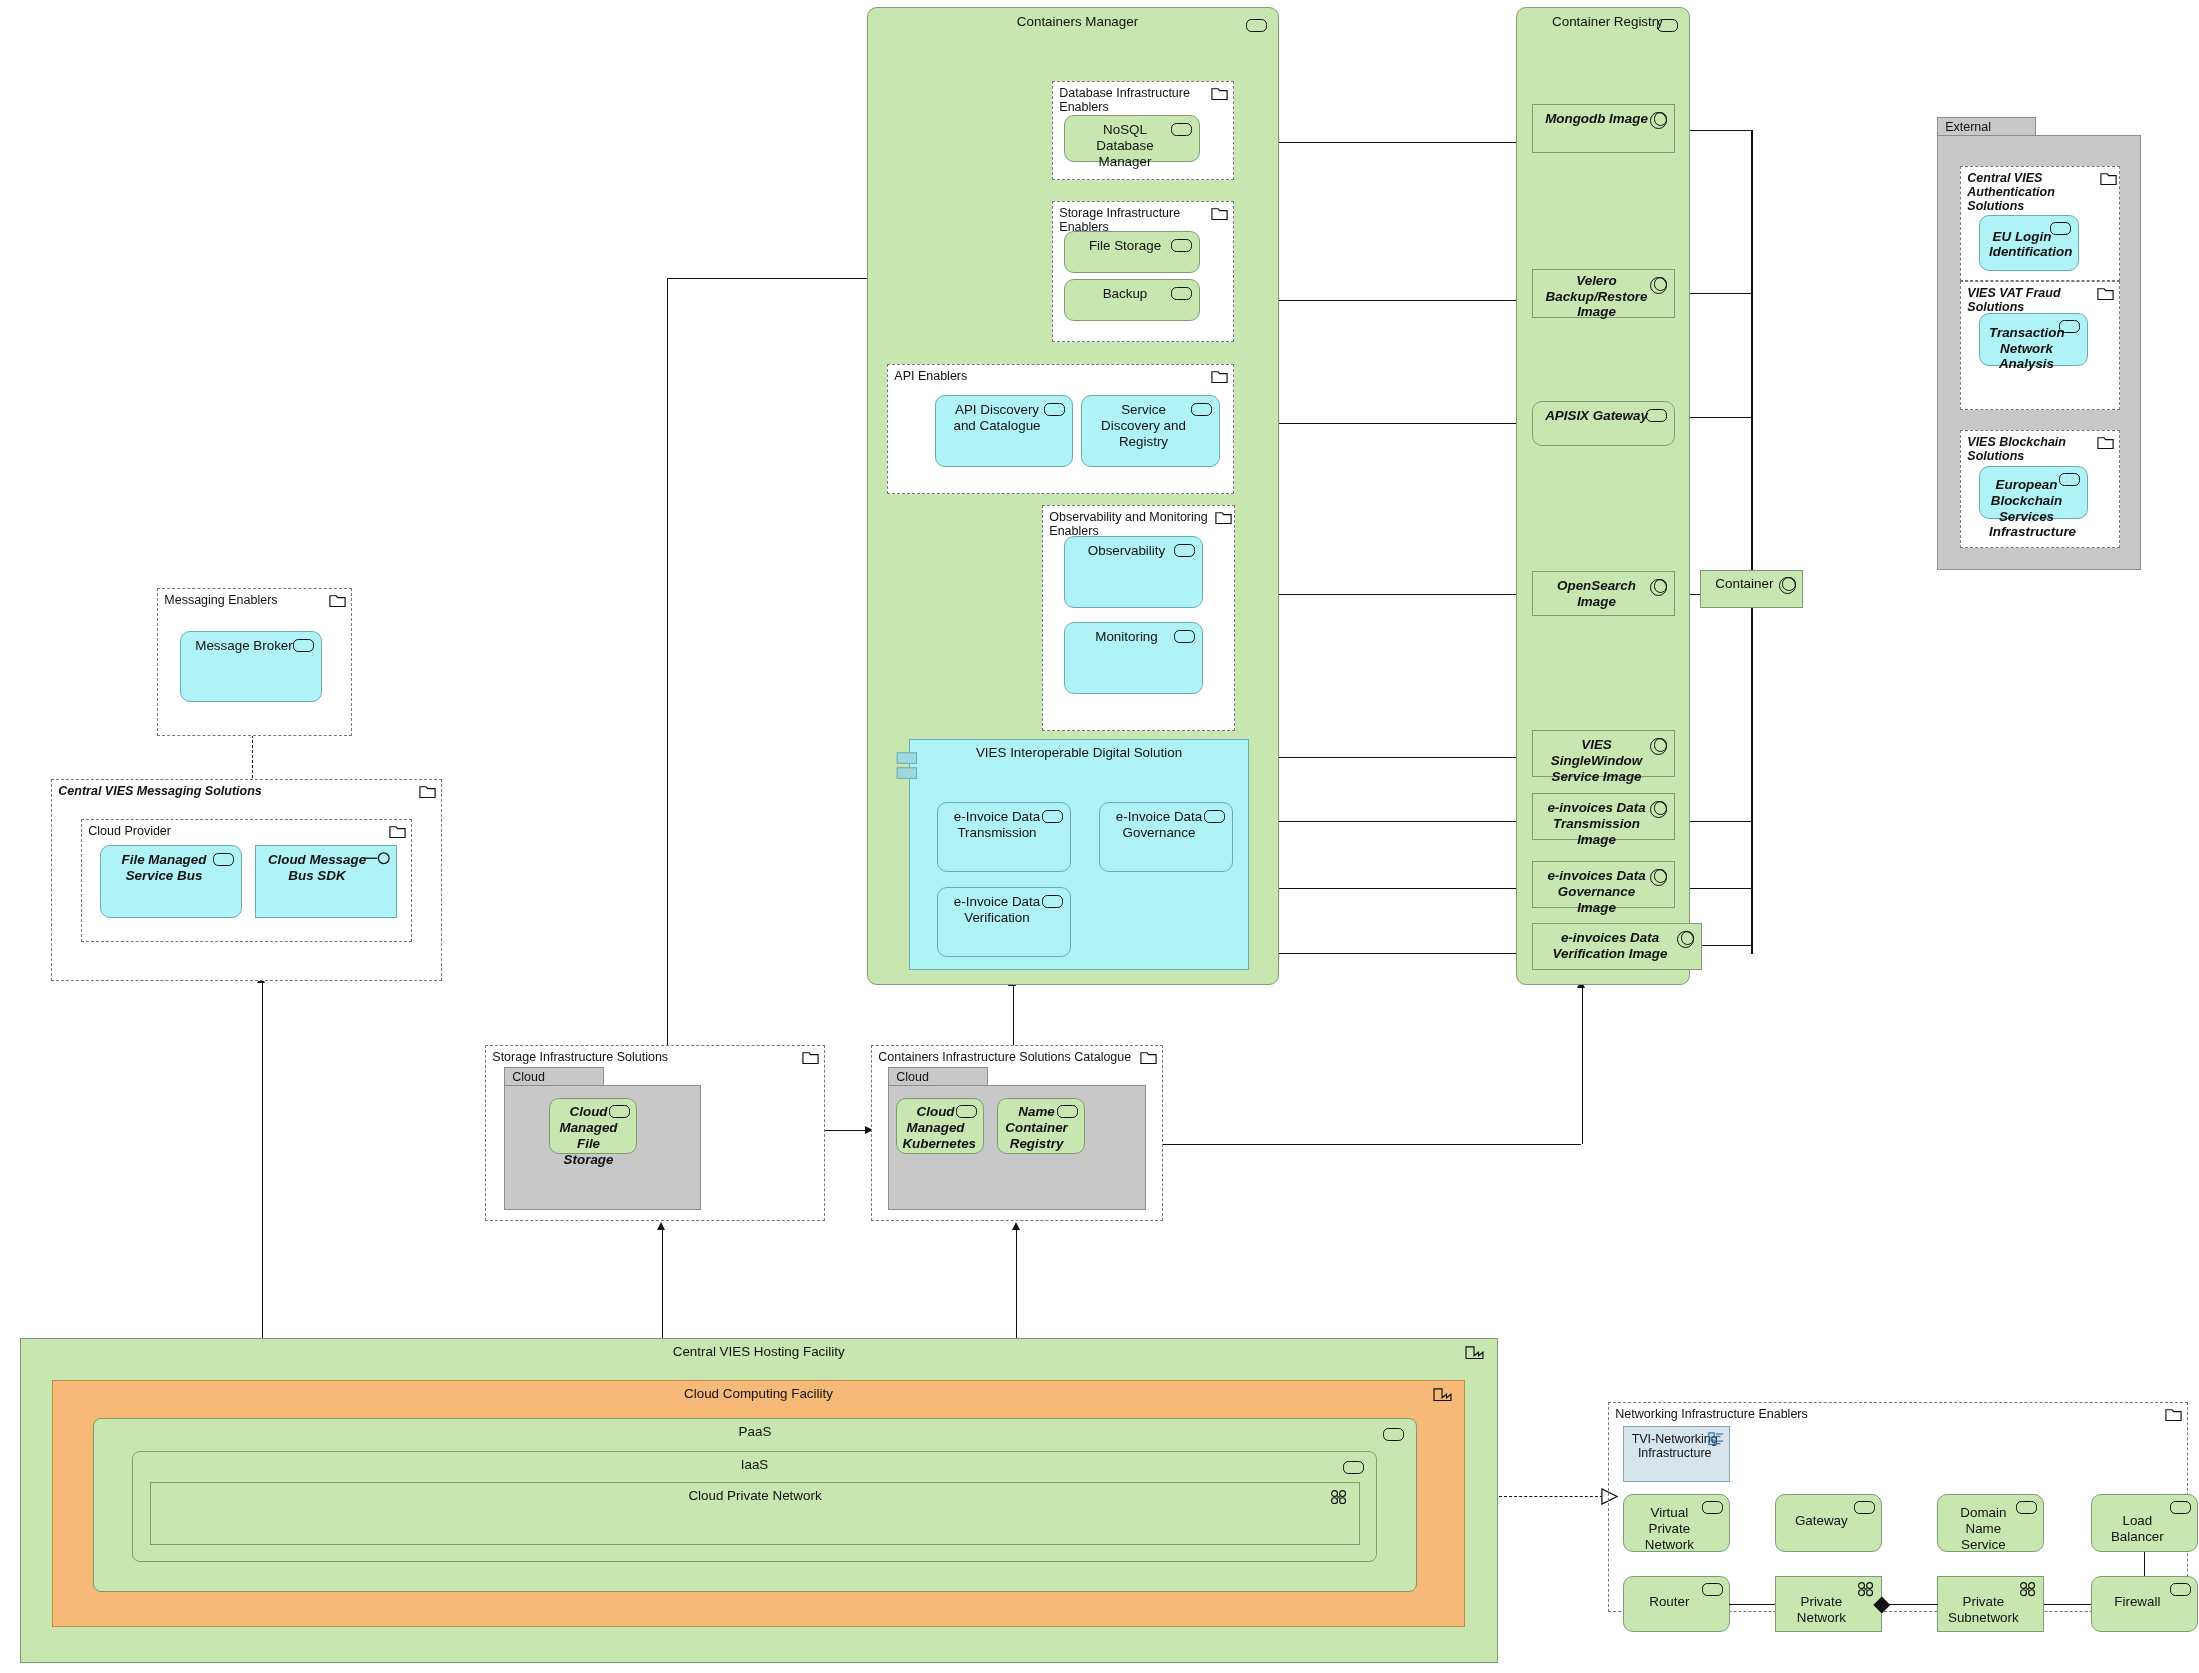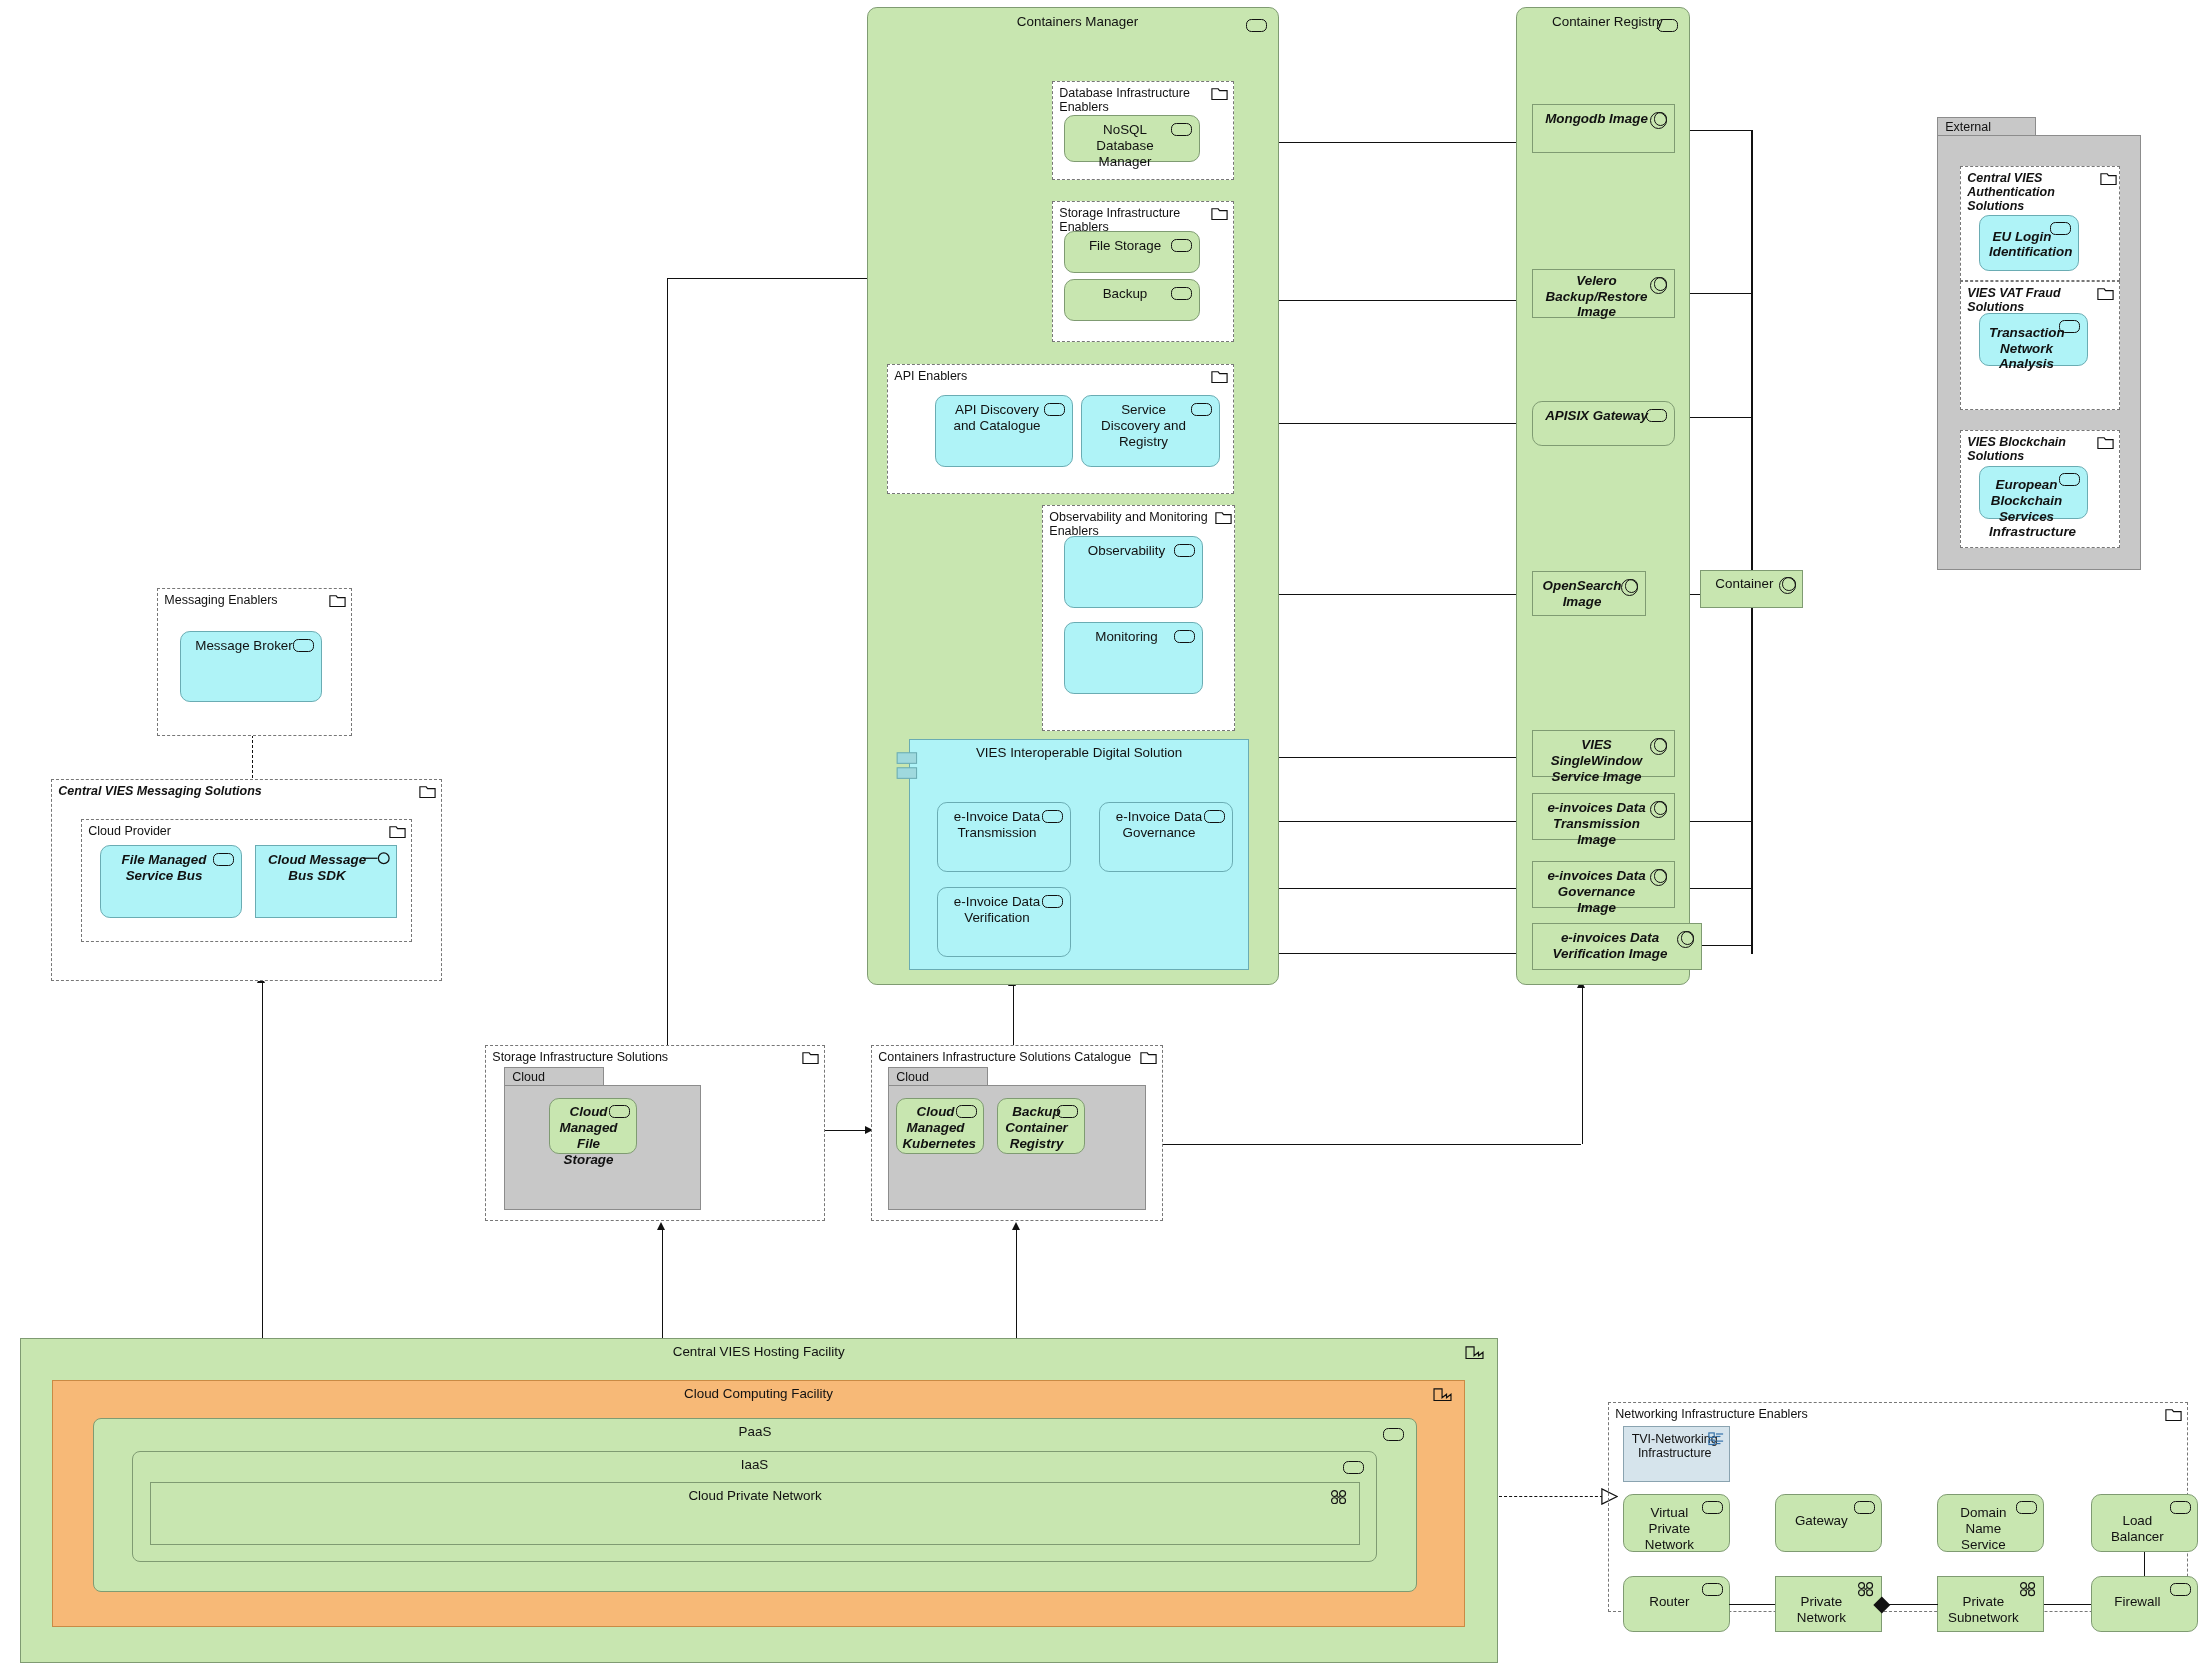--- a/index.html
+++ b/index.html
@@ -223,21 +223,21 @@
     <div class="ic ic-art" style="right:7.2px;top:7.2px;"></div>
   </div>
   <div class="node green ital" style="left:1532px;top:269px;width:143px;height:49px;">
     <span class="lbl" style="padding-top:2.7px;">Velero Backup/Restore Image</span>
     <div class="ic ic-art" style="right:7.2px;top:7.2px;"></div>
   </div>
   <div class="node rnd green ital" style="left:1532px;top:401px;width:143px;height:45px;">
     <span class="lbl">APISIX Gateway</span>
     <div class="ic ic-service" style="right:7.2px;top:7.2px;"></div>
   </div>
-  <div class="node green ital" style="left:1532px;top:571px;width:114px;height:45px;">
+  <div class="node green ital" style="left:1532px;top:571px;width:143px;height:45px;">
     <span class="lbl">OpenSearch Image</span>
     <div class="ic ic-art" style="right:7.2px;top:7.2px;"></div>
   </div>
   <div class="node green ital" style="left:1532px;top:730px;width:143px;height:47px;">
     <span class="lbl">VIES SingleWindow Service Image</span>
     <div class="ic ic-art" style="right:7.2px;top:7.2px;"></div>
   </div>
   <div class="node green ital" style="left:1532px;top:793px;width:143px;height:47px;">
     <span class="lbl">e-invoices Data Transmission Image</span>
     <div class="ic ic-art" style="right:7.2px;top:7.2px;"></div>
@@ -351,21 +351,21 @@
   </div>
   <div class="pkg" style="left:888px;top:1067px;width:258px;height:143px;">
     <div class="tab" style="width:100px;">Cloud Provider</div>
     <div class="body"></div>
   </div>
   <div class="node rnd green ital" style="left:896px;top:1098px;width:88px;height:56px;">
     <span class="lbl" style="padding:5.4px 14.3px 0 5.4px;">Cloud Managed Kubernetes</span>
     <div class="ic ic-service" style="right:6.3px;top:6.3px;"></div>
   </div>
   <div class="node rnd green ital" style="left:997px;top:1098px;width:88px;height:56px;">
-    <span class="lbl" style="padding:5.4px 14.3px 0 5.4px;">Backup Container Registry</span>
+    <span class="lbl" style="padding:5.4px 14.3px 0 5.4px;">Name Container Registry</span>
     <div class="ic ic-service" style="right:6.3px;top:6.3px;"></div>
   </div>
 
   <div class="fac green" style="left:19.7px;top:1338px;width:1478px;height:325px;">
     <span class="fl">Central VIES Hosting Facility</span>
     <svg class="ic ic-fact" style="right:12.5px;top:7.2px;" viewBox="0 0 21 15">
       <path d="M1 1v13h19V7l-5 4V7l-5 4V1z" fill="none" stroke="#111" stroke-width="1.3"></path>
     </svg>
   </div>
   <div class="fac orange" style="left:52px;top:1380px;width:1413px;height:247px;">

